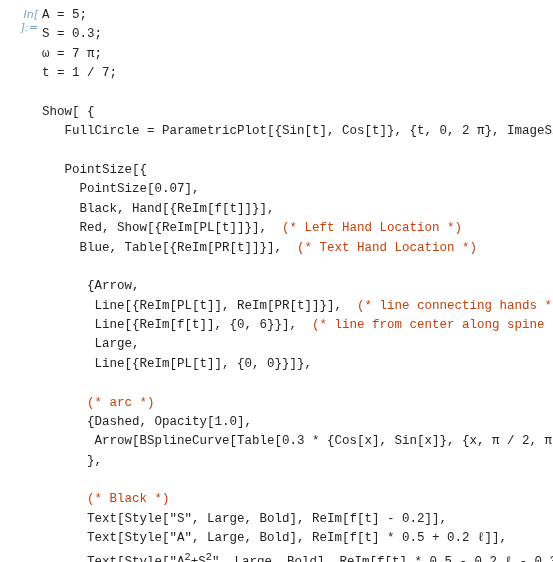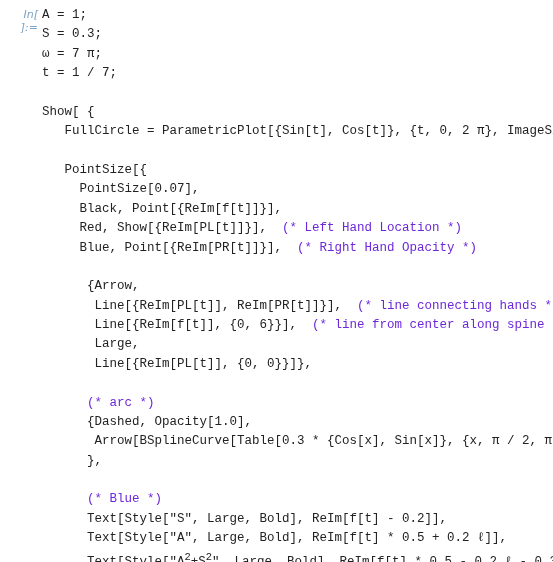--- a/index.html
+++ b/index.html
@@ -29,52 +29,52 @@
     user-select: none;
   }
   .codeblock {
     flex: 1;
     font-family: Consolas, "Courier New", monospace;
     font-size: 12.5px;
     line-height: 1.55;
     white-space: pre;
     color: #222;
   }
-  .t-com   { color: #6d28d9; }
+  .t-com   { color: #c2410c; }
 </style>
 </head>
 <body>
 
 <div class="cell">
   <div class="prompt">In[ ]:=</div>
-  <div class="codeblock"><span>A = 1;</span>
+  <div class="codeblock"><span>A = 5;</span>
 <span>S = 0.3;</span>
 <span>ω = 7 π;</span>
 <span>t = 1 / 7;</span>
 <span></span>
 <span>Show[ {</span>
 <span><span>   FullCircle = ParametricPlot[{Sin[t], Cos[t]}, {t, 0, 2 π}, ImageSize </span></span>
 <span></span>
 <span>   PointSize[{</span>
 <span>     PointSize[0.07],</span>
-<span>     Black, Point[{ReIm[f[t]]}],</span>
+<span>     Black, Hand[{ReIm[f[t]]}],</span>
 <span><span>     Red, Show[{ReIm[PL[t]]}],  </span><span class="t-com">(* Left Hand Location *)</span></span>
-<span><span>     Blue, Point[{ReIm[PR[t]]}],  </span><span class="t-com">(* Right Hand Opacity *)</span></span>
+<span><span>     Blue, Table[{ReIm[PR[t]]}],  </span><span class="t-com">(* Text Hand Location *)</span></span>
 <span></span>
 <span>      {Arrow,</span>
 <span><span>       Line[{ReIm[PL[t]], ReIm[PR[t]]}],  </span><span class="t-com">(* line connecting hands *)</span></span>
 <span><span>       Line[{ReIm[f[t]], {0, 6}}],  </span><span class="t-com">(* line from center along spine *)</span></span>
 <span>       Large,</span>
 <span>       Line[{ReIm[PL[t]], {0, 0}}]},</span>
 <span></span>
 <span><span class="t-com">      (* arc *)</span></span>
 <span>      {Dashed, Opacity[1.0],</span>
 <span>       Arrow[BSplineCurve[Table[0.3 * {Cos[x], Sin[x]}, {x, π / 2, π / 2 + ω t, Pi / 20}]]]</span>
 <span>      },</span>
 <span></span>
-<span><span class="t-com">      (* Blue *)</span></span>
+<span><span class="t-com">      (* Black *)</span></span>
 <span>      Text[Style["S", Large, Bold], ReIm[f[t] - 0.2]],</span>
 <span>      Text[Style["A", Large, Bold], ReIm[f[t] * 0.5 + 0.2 ℓ]],</span>
 <span><span>      Text[Style["A</span><sup>2</sup><span>+S</span><sup>2</sup><span>", Large, Bold], ReIm[f[t] * 0.5 - 0.2 ℓ - 0.35]],</span></span>
 
 
 </div>
 </div>
 
 </body></html>

